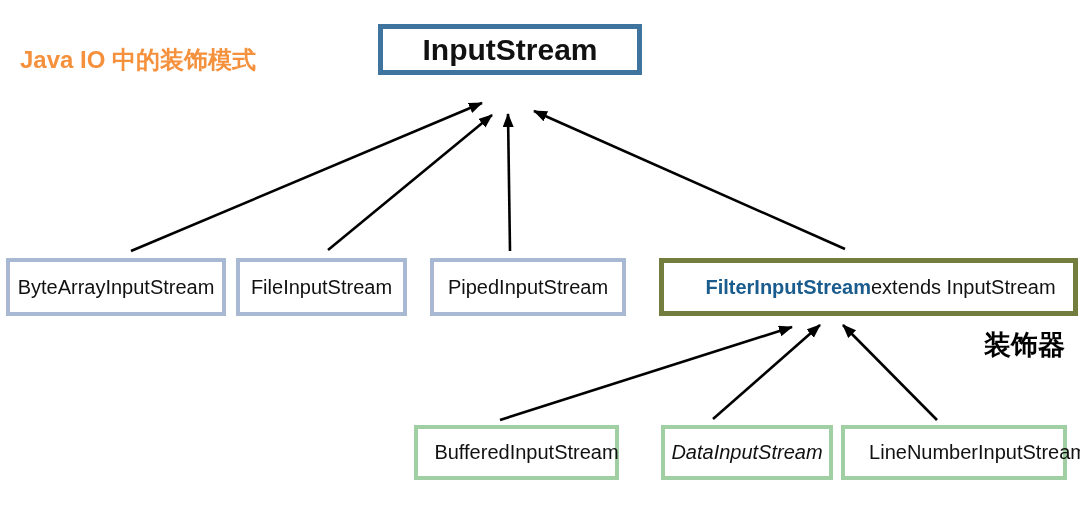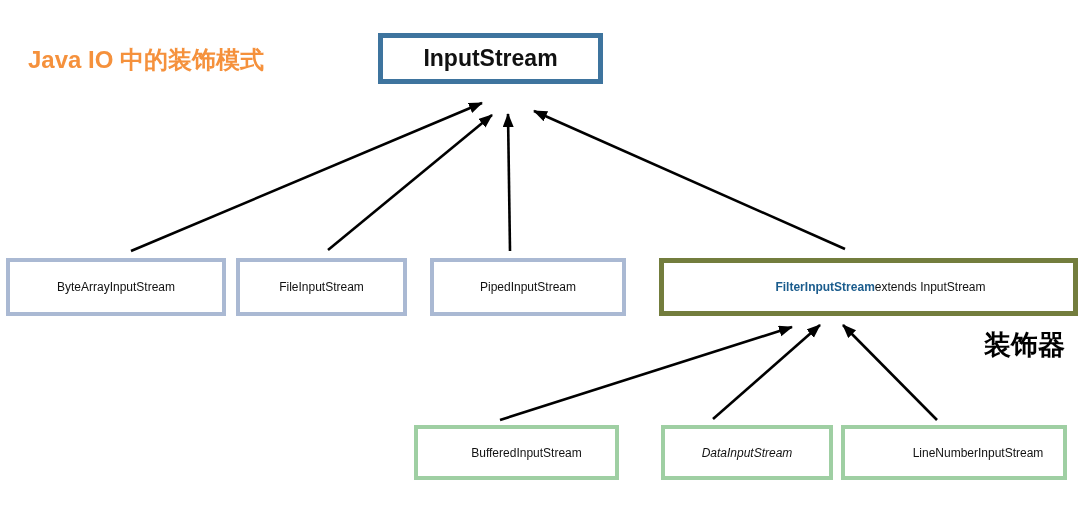--- a/index.html
+++ b/index.html
@@ -22,43 +22,43 @@
     width: 1080px;
     height: 522px;
     pointer-events: none;
   }
   .arrows-layer line {
     stroke: var(--arrow, #000);
     stroke-width: 2.6;
   }
   .diagram-title {
     position: absolute;
-    left: 28px;
+    left: 20px;
     top: 44px;
     margin: 0;
     font-size: 24px;
     font-weight: bold;
     color: var(--title, #F5913C);
     white-space: nowrap;
   }
   .box {
     position: absolute;
     background: #ffffff;
     display: flex;
     align-items: center;
     justify-content: center;
-    font-size: 12px;
+    font-size: 20px;
     color: #111111;
     white-space: nowrap;
     box-sizing: border-box;
   }
   .box-top {
-    left: 378px; top: 33px; width: 225px; height: 51px;
+    left: 378px; top: 24px; width: 264px; height: 51px;
     border: 5px solid var(--top-border, #3E749E);
-    font-size: 23px;
+    font-size: 30px;
     font-weight: bold;
   }
   .box-mid {
     top: 258px; height: 58px;
     border: 4px solid var(--mid-border, #AAB9D3);
   }
   .box-bytearray   { left: 6px;   width: 220px; }
   .box-file        { left: 236px; width: 171px; }
   .box-piped       { left: 430px; width: 196px; }
   .box-filter {

